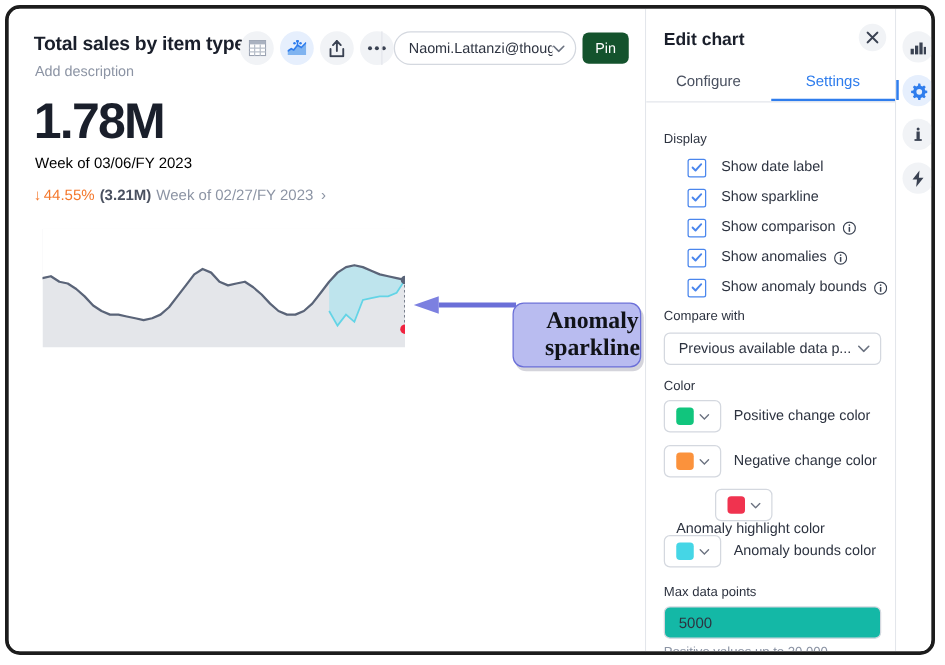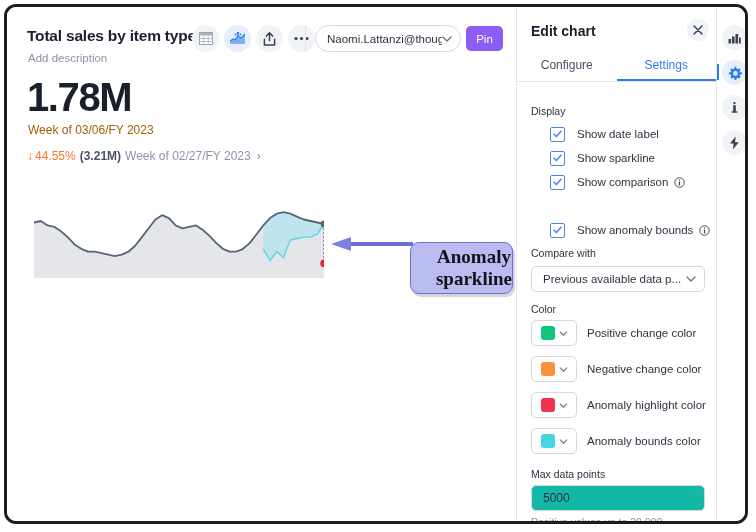--- a/index.html
+++ b/index.html
@@ -102,21 +102,21 @@
     font-size: 11.5px;
     color: #2d3340;
     flex: 1;
     white-space: nowrap;
     overflow: hidden;
   }
   #pin-button {
     position: absolute;
     left: 459px; top: 19px;
     width: 37px; height: 25px;
-    background: #8b5cf6;
+    background: #14532d;
     border-radius: 5px;
     color: #ffffff;
     font-size: 11.5px;
     display: flex;
     align-items: center;
     justify-content: center;
     border: none;
     font-family: "Liberation Sans", sans-serif;
   }
 
@@ -127,21 +127,21 @@
     font-size: 40px;
     font-weight: bold;
     color: #1a1f2b;
     letter-spacing: -1.4px;
     line-height: 1;
   }
   #kpi-period {
     position: absolute;
     left: 21px; top: 116px;
     font-size: 12px;
-    color: #a16207;
+    color: #000000;
   }
   #kpi-delta-row {
     position: absolute;
     left: 20px; top: 141px;
     height: 16px;
     display: flex;
     align-items: center;
     font-size: 12px;
     white-space: nowrap;
   }
@@ -528,20 +528,33 @@
             </svg>
       </span>
       <span class="check-label">Show comparison</span>
       <svg class="info-icon" viewBox="0 0 12 12">
         <circle cx="6" cy="6" r="5.2" fill="none" stroke="#3a4252" stroke-width="1"></circle>
         <circle cx="6" cy="3.3" r="0.75" fill="#3a4252"></circle>
         <rect x="5.35" y="5" width="1.3" height="4.2" fill="#3a4252"></rect>
       </svg>
     </div>
 
+    <div class="check-row" style="top:190px;">
+      <span class="checkbox">
+        <svg width="9" height="8" viewBox="0 0 9 8">
+              <path d="M1 4 L3.4 6.4 L8 1.3" fill="none" stroke="#4a86ed" stroke-width="1.5" stroke-linecap="round" stroke-linejoin="round"></path>
+            </svg>
+      </span>
+      <span class="check-label">Show anomalies</span>
+      <svg class="info-icon" viewBox="0 0 12 12">
+        <circle cx="6" cy="6" r="5.2" fill="none" stroke="#3a4252" stroke-width="1"></circle>
+        <circle cx="6" cy="3.3" r="0.75" fill="#3a4252"></circle>
+        <rect x="5.35" y="5" width="1.3" height="4.2" fill="#3a4252"></rect>
+      </svg>
+    </div>
 
     <div class="check-row" style="top:214px;">
       <span class="checkbox">
         <svg width="9" height="8" viewBox="0 0 9 8">
               <path d="M1 4 L3.4 6.4 L8 1.3" fill="none" stroke="#4a86ed" stroke-width="1.5" stroke-linecap="round" stroke-linejoin="round"></path>
             </svg>
       </span>
       <span class="check-label">Show anomaly bounds</span>
       <svg class="info-icon" viewBox="0 0 12 12">
         <circle cx="6" cy="6" r="5.2" fill="none" stroke="#3a4252" stroke-width="1"></circle>
@@ -573,21 +586,21 @@
     <div class="color-row" style="top:348px;">
       <div class="color-btn">
         <span class="swatch" style="background:#fb923c"></span>
         <svg width="9" height="5" viewBox="0 0 10 6">
               <path d="M1 1 L5 5 L9 1" fill="none" stroke="#6b7280" stroke-width="1.3" stroke-linecap="round"></path>
             </svg>
       </div>
       <span class="color-name">Negative change color</span>
     </div>
 
-    <div class="color-row" style="top:384px;">
+    <div class="color-row" style="top:384px;flex-direction:column;">
       <div class="color-btn">
         <span class="swatch" style="background:#f0334f"></span>
         <svg width="9" height="5" viewBox="0 0 10 6">
               <path d="M1 1 L5 5 L9 1" fill="none" stroke="#6b7280" stroke-width="1.3" stroke-linecap="round"></path>
             </svg>
       </div>
       <span class="color-name">Anomaly highlight color</span>
     </div>
 
     <div class="color-row" style="top:420px;">

